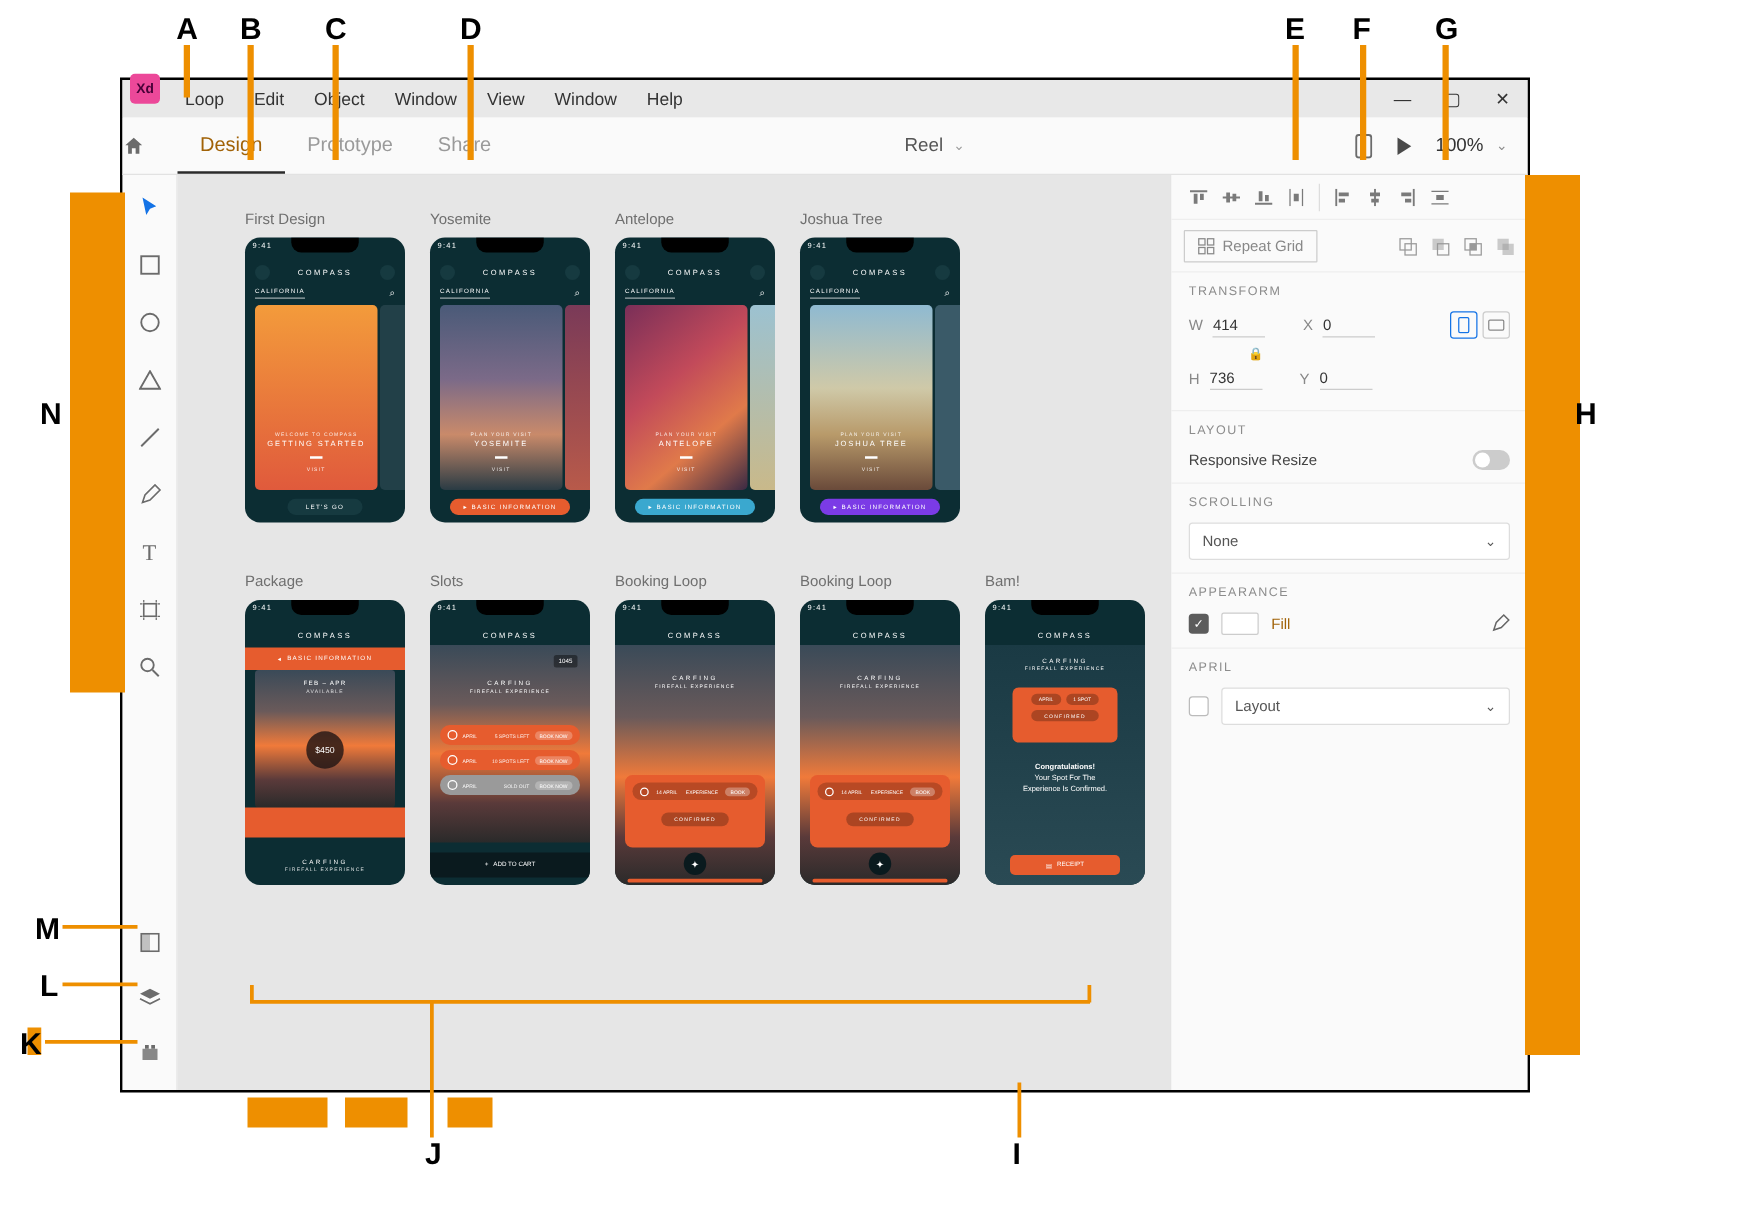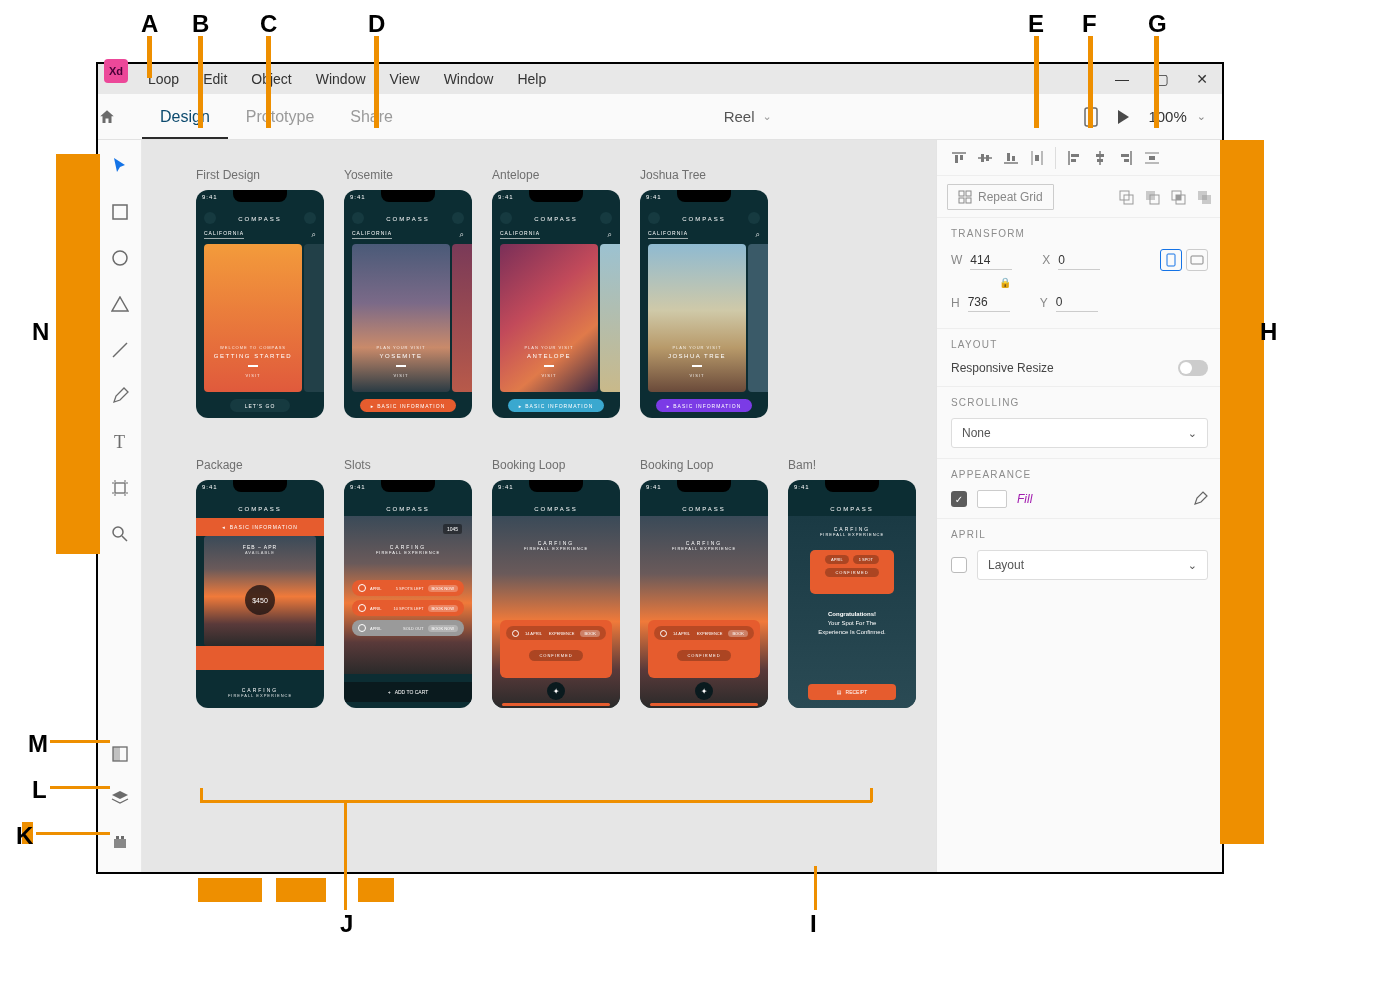--- a/index.html
+++ b/index.html
@@ -15,21 +15,21 @@
   .menubar { height: 30px; background: #e8e8e8; display: flex; align-items: center; font-size: 14px; color: #333; }
   .menubar .xd-logo { width: 24px; height: 24px; margin: 0 8px 16px 6px; background: #ec4899; border-radius: 4px; display:flex; align-items:center; justify-content:center; font-size:11px; font-weight:700; color:#470137;}
   .menubar .menu-item { padding: 0 12px; cursor: pointer; }
   .menubar .spacer { flex: 1; }
   .menubar .win-btn { width: 40px; text-align: center; font-size: 14px; cursor:pointer;}
 
   
   .modebar { height: 46px; background: #fafafa; display: flex; align-items: center; border-bottom: 1px solid #e2e2e2; }
   .modebar .home-btn { width: 44px; text-align: center; font-size: 18px; color: #6b6b6b; cursor:pointer;}
   .modebar .mode { padding: 0 18px; font-size: 16px; color: #9a9a9a; cursor:pointer; height:100%; display:flex; align-items:center;}
-  .modebar .mode.active { color: #0c4a6e; position:relative;}
+  .modebar .mode.active { color: #a16207; position:relative;}
   .modebar .mode.active::after{content:'';position:absolute;left:0;right:0;bottom:0;height:2px;background:#2b2b2b;}
   .modebar .center { flex: 1; display:flex; justify-content:center; align-items:center; gap:8px; color:#555; font-size:15px;}
   .modebar .right-icons { display:flex; align-items:center; gap:18px; padding-right:16px;}
   .modebar .zoom { font-size:15px; color:#333; display:flex; align-items:center; gap:10px;}
 
   .main { flex:1; display:flex; overflow:hidden; }
 
   
   .toolbar { width: 44px; background:#fafafa; border-right:1px solid #e8e8e8; display:flex; flex-direction:column; align-items:center; padding-top:14px; gap:22px;}
   .toolbar .tool { width:24px; height:24px; display:flex; align-items:center; justify-content:center; cursor:pointer; color:#6b6b6b;}
@@ -614,21 +614,21 @@
         </div>
       </div>
 
       <div class="section">
         <div class="section-head">
             <span>APPEARANCE</span>
           </div>
         <div class="row-flex">
           <div class="check">✓</div>
           <div class="swatch"></div>
-          <span style="color:#a21caf;font-style:italic;">Fill</span>
+          <span style="color:#a16207;">Fill</span>
           <span style="margin-left:auto;">
               <svg width="16" height="16">
                 <path d="M13 3l-2-2-6 6-2 6 6-2 6-6-2-2z" fill="none" stroke="#666" stroke-width="1.2"></path>
               </svg>
             </span>
         </div>
       </div>
 
       <div class="section" style="border-bottom:none;">
         <div class="section-head">

